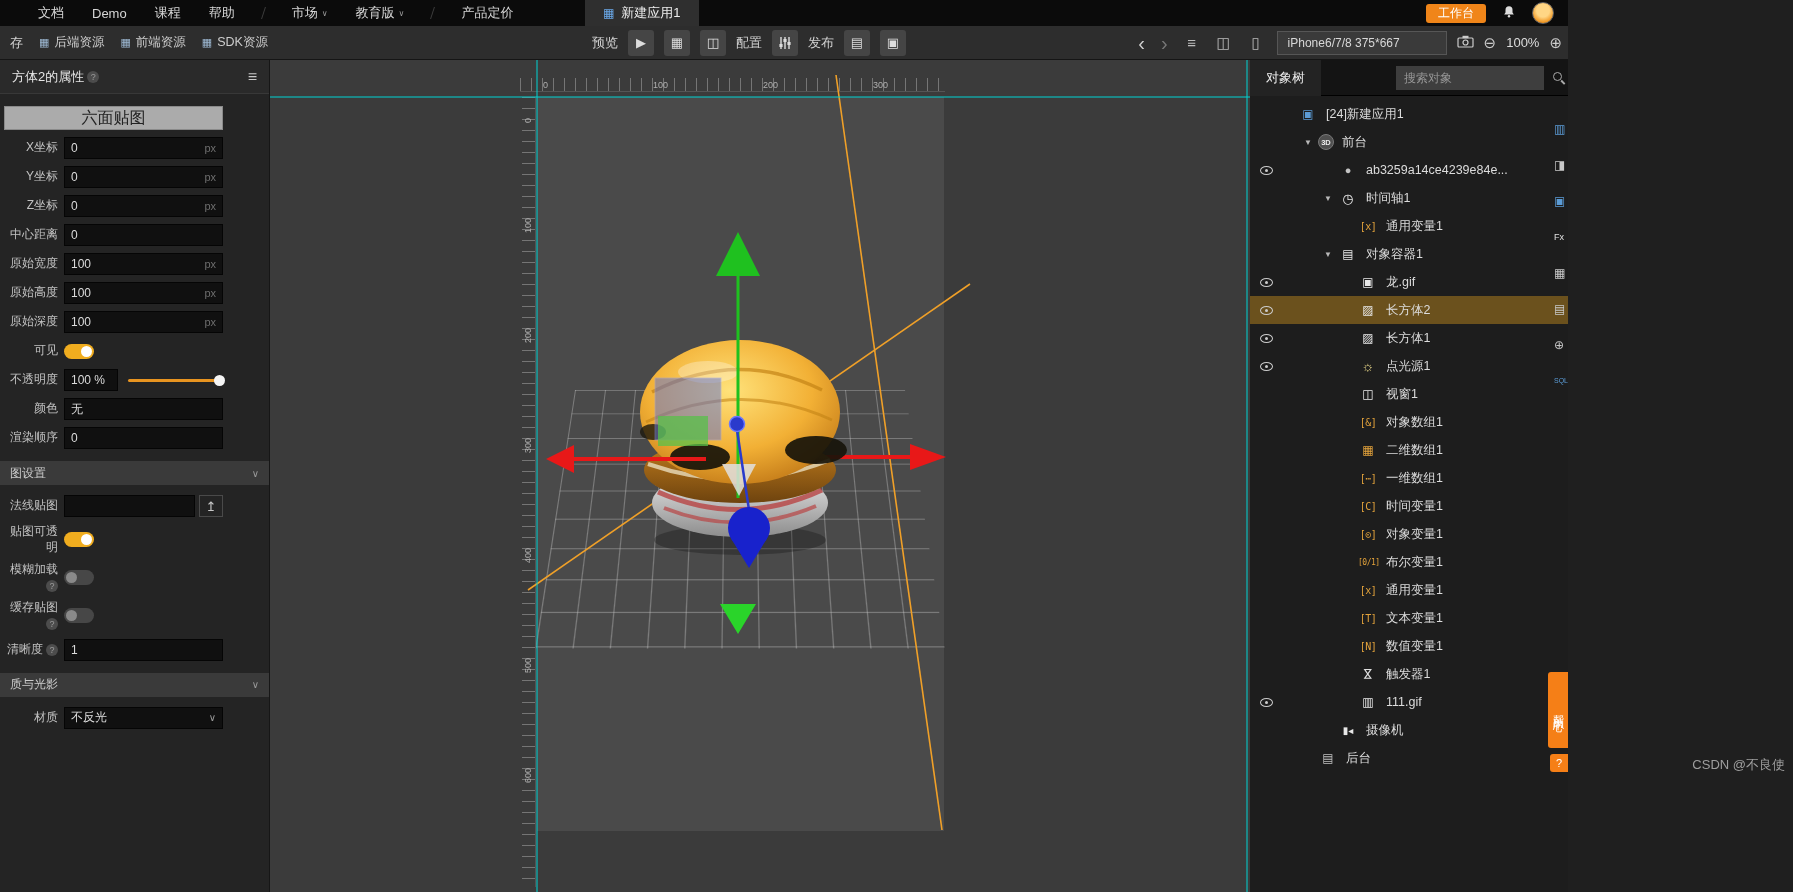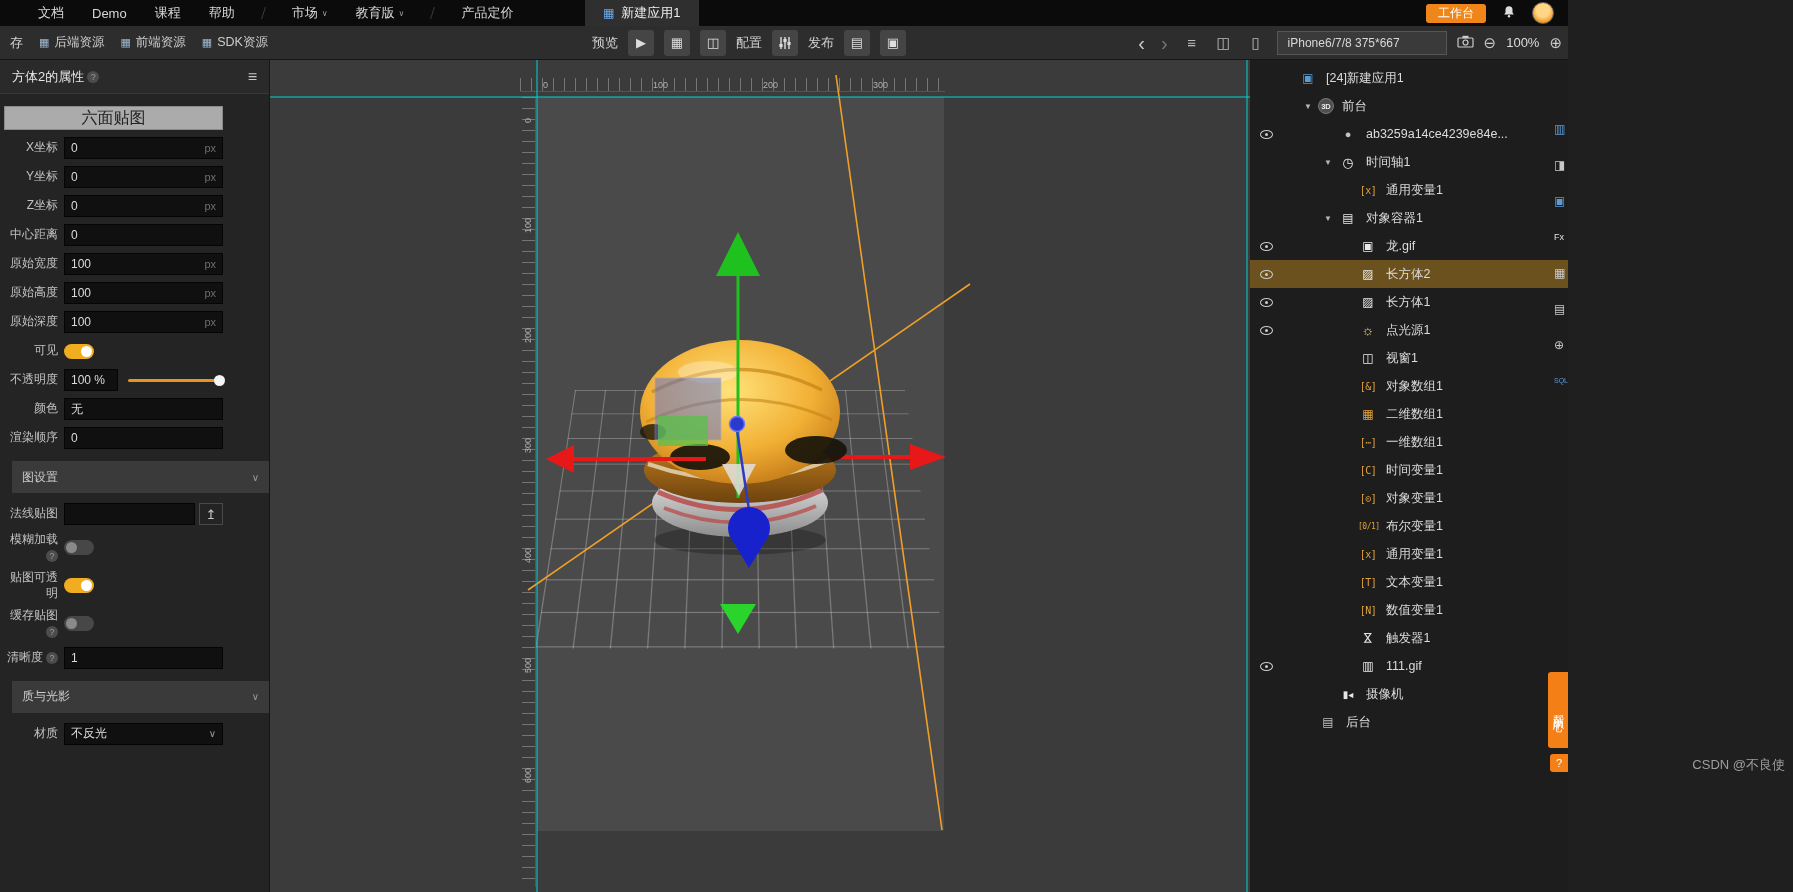--- a/index.html
+++ b/index.html
@@ -48,21 +48,21 @@
 .punit{margin-left:auto;color:#6e6e6e;font-size:11px}
 .sixbtn{flex:1;margin-left:4px;height:24px;background:#ababab;border:1px solid #8a8a8a;color:#222;font-size:16px}
 .tgl{width:30px;height:15px;border-radius:8px;background:#474747;position:relative;display:inline-block;flex:none}
 .tgl::after{content:"";position:absolute;width:11px;height:11px;border-radius:50%;background:#8a8a8a;top:2px;left:2px}
 .tgl.on{background:#f0ad1f}
 .tgl.on::after{left:17px;background:#fff}
 .slider{flex:1;height:3px;background:#e89420;margin-left:10px;position:relative;border-radius:2px}
 .slider::after{content:"";position:absolute;right:-2px;top:-4px;width:11px;height:11px;background:#f5f5f5;border-radius:50%}
 .pselect{flex:1;height:22px;background:#101010;border:1px solid #050505;display:flex;align-items:center;padding:0 6px;color:#dcdcdc;font-size:12px}
 .chev{margin-left:auto;color:#999;font-size:10px}
-.psection{height:24px;background:#3a3a3a;display:flex;align-items:center;padding:16px 10px;color:#cccccc;font-size:12px;margin:12px 0 10px 12px}
+.psection{height:24px;background:#3a3a3a;display:flex;align-items:center;padding:0 10px;color:#cccccc;font-size:12px;margin:12px 0 10px 0}
 .upbtn{flex:0 0 24px;height:22px;margin-left:4px;background:#242424;border:1px solid #4a4a4a;color:#c8c8c8;display:inline-flex;align-items:center;justify-content:center;font-size:13px}
 
 
 #viewport{position:absolute;left:270px;top:60px;width:980px;height:832px;background:#3b3b3b;overflow:hidden}
 .phone{position:absolute;left:267px;top:37px;width:407px;height:734px;background:#4a4a4a}
 .grid-floor{position:absolute;left:305px;top:330px;width:330px;height:272px;transform-origin:50% 0;transform:perspective(900px) rotateX(40deg);background-image:repeating-linear-gradient(to right,rgba(200,200,200,.4) 0 1px,transparent 1px 30px),repeating-linear-gradient(to bottom,rgba(200,200,200,.4) 0 1px,transparent 1px 30px)}
 .ruler-h{position:absolute;left:250px;top:18px;width:425px;height:14px;background:repeating-linear-gradient(to right,#808080 0 1px,transparent 1px 11px);border-bottom:1px solid #5a5a5a;opacity:.85}
 .ruler-v{position:absolute;left:252px;top:37px;width:14px;height:790px;background:repeating-linear-gradient(to bottom,#808080 0 1px,transparent 1px 11px);border-right:1px solid #5a5a5a;opacity:.85}
 .hnum{position:absolute;top:20px;font-size:9px;color:#b0b0b0}
 .vnum{position:absolute;left:253px;font-size:9px;color:#b0b0b0;transform:rotate(-90deg);transform-origin:0 0;white-space:nowrap}
@@ -275,26 +275,26 @@
           <div class="psection">
             <span>图设置</span>
             <span class="chev">∨</span>
           </div>
           <div class="prow">
             <span class="plabel">法线贴图</span>
             <span class="pinput"></span>
             <span class="upbtn">↥</span>
           </div>
           <div class="prow">
+            <span class="plabel">贴图可透明</span>
+            <span class="tgl on"></span>
+          </div>
+          <div class="prow">
             <span class="plabel">模糊加载<span class="qmark">?</span></span>
             <span class="tgl"></span>
-          </div>
-          <div class="prow">
-            <span class="plabel">贴图可透明</span>
-            <span class="tgl on"></span>
           </div>
           <div class="prow">
             <span class="plabel">缓存贴图<span class="qmark">?</span></span>
             <span class="tgl"></span>
           </div>
           <div class="prow">
             <span class="plabel">清晰度<span class="qmark">?</span></span>
             <span class="pinput">
               <span class="pval">1</span>
             </span>
@@ -395,20 +395,25 @@
 
         <g stroke="#00d4d4" stroke-width="1">
           <line x1="0" y1="37" x2="980" y2="37"></line>
           <line x1="267" y1="0" x2="267" y2="832"></line>
           <line x1="977" y1="0" x2="977" y2="832"></line>
         </g>
       </svg>
     </div>
 
     <aside id="tree">
+      <div class="tree-head">
+        <span class="tree-tab">对象树</span>
+        <input class="search-box" placeholder="搜索对象" style="">
+        <span class="icon-mag"></span>
+      </div>
       <div id="tree-rows">
           <div class="trow">
             <span class="eyeslot"></span>
             <span class="indent" style="width: 0px;"></span>
             <span class="arrow"></span>
             <span class="ticon" style="color: rgb(91, 155, 213);">▣</span>
             <span class="tlabel">[24]新建应用1</span>
           </div>
           <div class="trow">
             <span class="eyeslot"></span>

